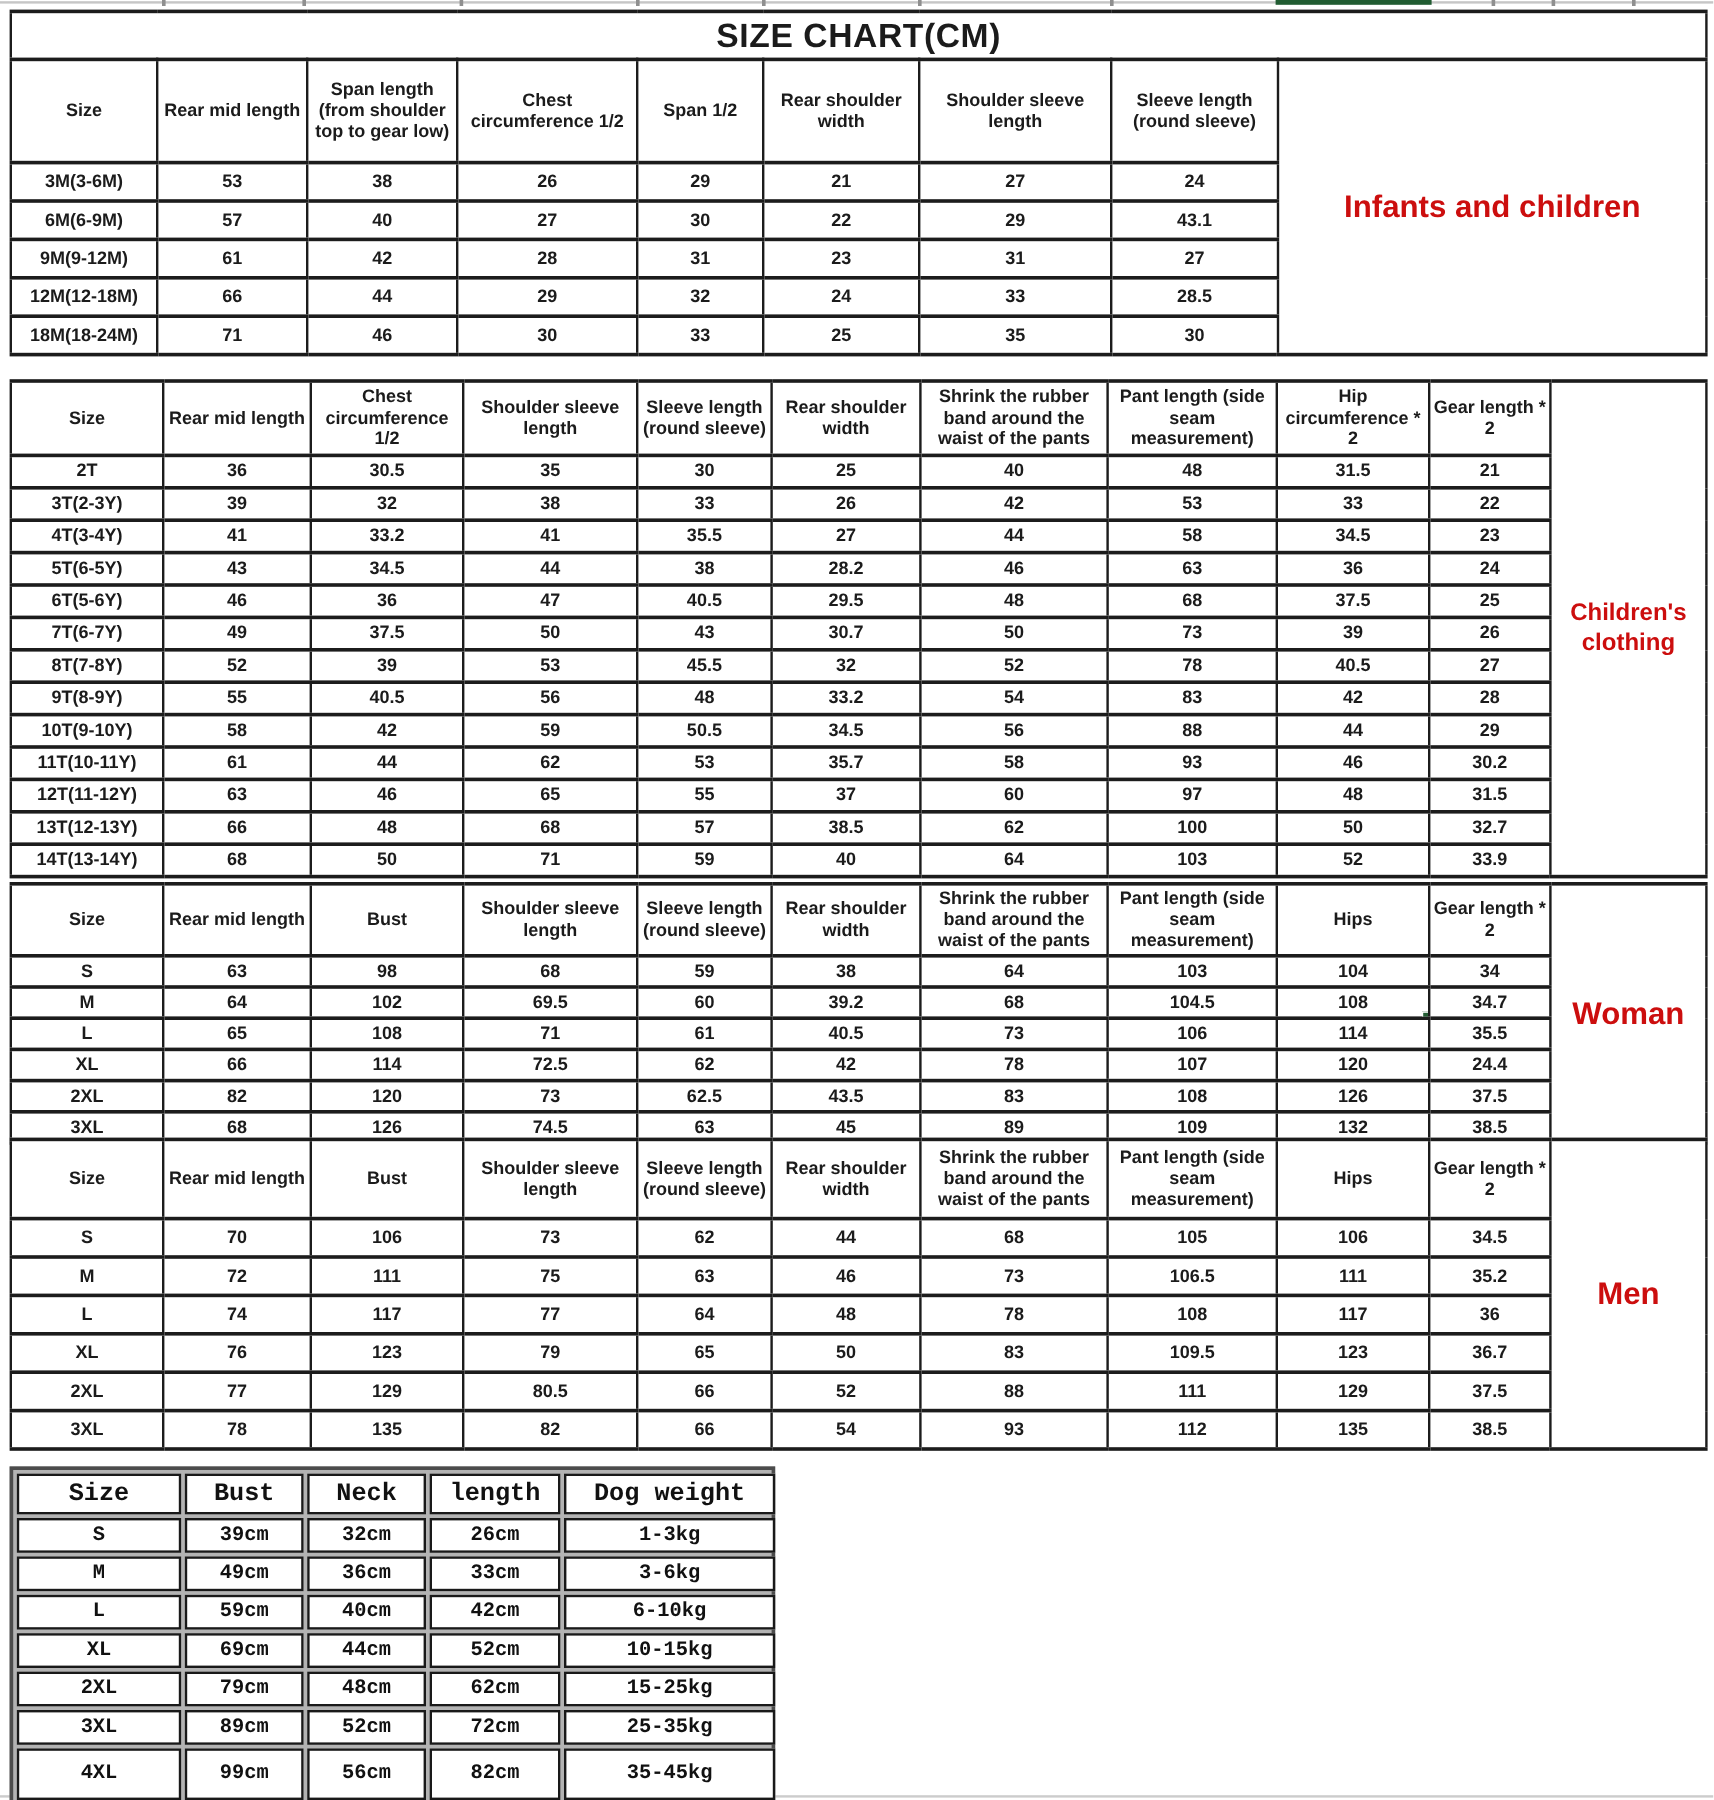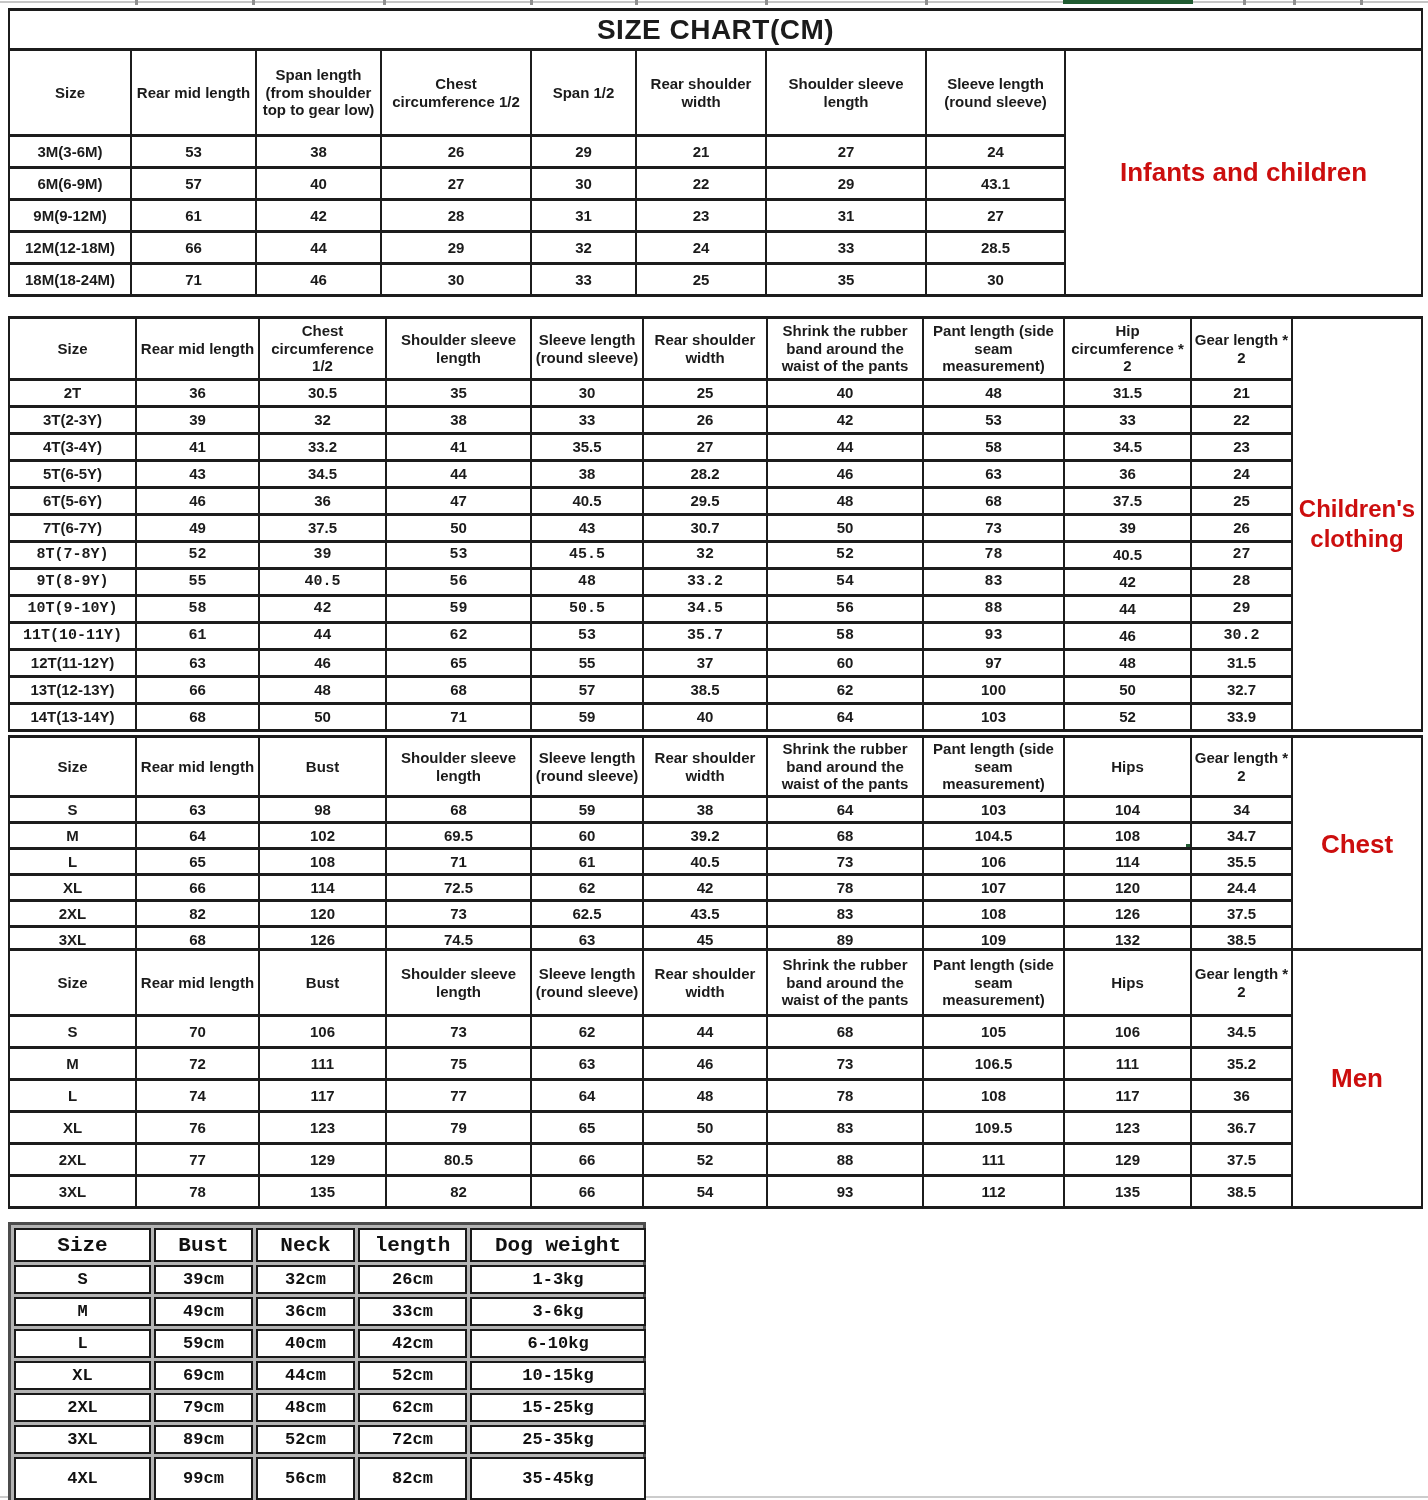--- a/index.html
+++ b/index.html
@@ -10,23 +10,23 @@
   .tick{position:absolute;top:0;width:3px;height:5px;background:#8f8f8f;}
   .sel-col-indicator{position:absolute;left:1063px;top:0;width:130px;height:4px;background:#215c32;}
   .gridline-bottom{position:absolute;left:0;top:1496px;width:1428px;height:2px;background:#cccccc;}
 
   table.sheet{position:absolute;border-collapse:collapse;table-layout:fixed;background:#fff;}
   .sheet td,.sheet th{border:2px solid #1c1c1c;border-top-width:3px;border-bottom-width:3px;
       text-align:center;vertical-align:middle;padding:1px 2px;font-weight:bold;color:#1b1b1b;
       font-size:15px;line-height:1.18;overflow:hidden;}
   .sheet .sheet-title{font-size:28px;letter-spacing:0.5px;}
   .sheet .side-label{color:#cc0e0e;font-size:26px;line-height:1.25;}
-  #t2 .side-label{font-size:24px;}
+  #t2 .side-label{font-size:20px;}
   .c-blue{color:#2c6ca6;}
-  .c-navy{color:#1f3a66;font-family:Liberation Mono, monospace;}
+  .c-navy{color:#1f3a66;}
   .c-red{color:#b3232a;}
 
   #t1{left:8px;top:8px;width:1413px;}
   #t1 .title-row{height:40px;}
   #t1 .header-row{height:86px;}
   #t1 .data-row{height:32px;}
 
   #t2{left:8px;top:316px;width:1413px;}
   #t2 .header-row{height:62px;}
   #t2 .data-row{height:27px;}
@@ -353,21 +353,21 @@
           <td>Size</td>
           <td>Rear mid length</td>
           <td>Bust</td>
           <td>Shoulder sleeve length</td>
           <td>Sleeve length (round sleeve)</td>
           <td>Rear shoulder width</td>
           <td>Shrink the rubber band around the waist of the pants</td>
           <td>Pant length (side seam measurement)</td>
           <td>Hips</td>
           <td>Gear length * 2</td>
-          <td class="side-label" rowspan="7">Chest</td>
+          <td class="side-label" rowspan="7">Woman</td>
         </tr>
         <tr class="data-row">
           <td>S</td>
           <td>63</td>
           <td>98</td>
           <td>68</td>
           <td>59</td>
           <td>38</td>
           <td>64</td>
           <td>103</td>

